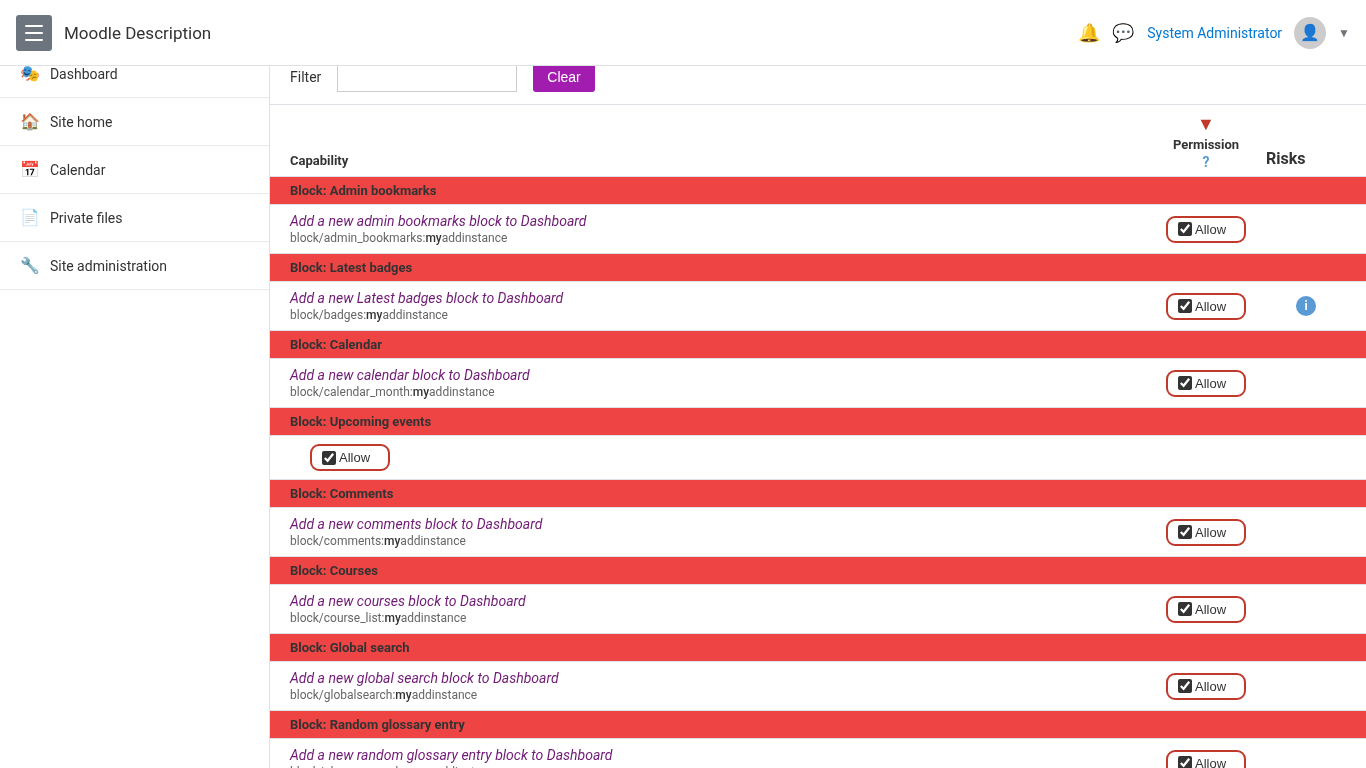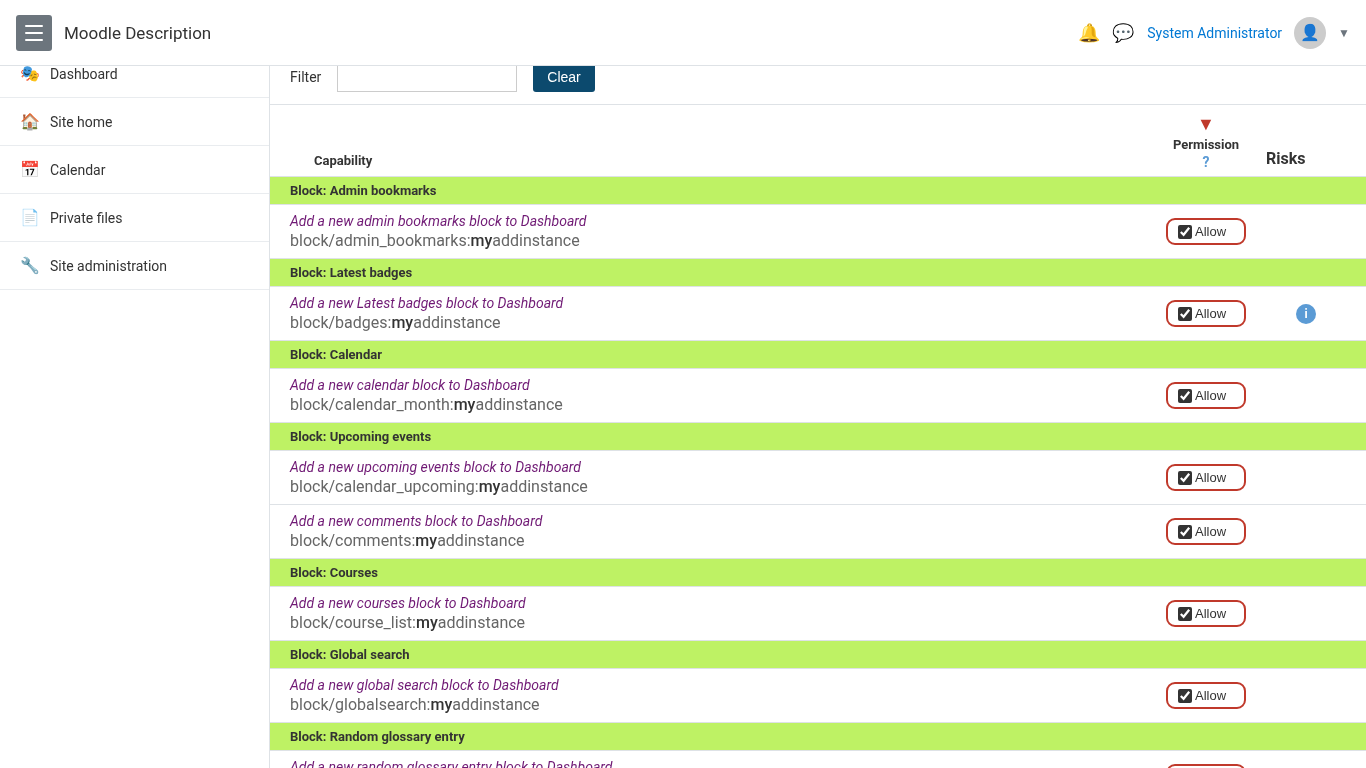--- a/index.html
+++ b/index.html
@@ -76,65 +76,65 @@
     }
     .filter-label { font-size: 14px; color: #333; }
     .filter-input {
       border: 1px solid #ccc;
       padding: 4px 8px;
       font-size: 14px;
       width: 180px;
       height: 30px;
     }
     .filter-clear-btn {
-      background: #0c4a6e;
+      background: #a21caf;
       color: #fff;
       border: none;
       padding: 4px 14px;
       height: 30px;
       font-size: 14px;
       cursor: pointer;
       border-radius: 3px;
     }
 
     
     .table-header {
       display: flex; align-items: flex-end;
       padding: 8px 20px 6px 20px;
       border-bottom: 1px solid #dee2e6;
       background: #fff;
     }
-    .col-capability { flex: 1; font-weight: 700; font-size: 13px; color: #333; padding-bottom: 2px; margin-left: 24px; }
+    .col-capability { flex: 1; font-weight: 700; font-size: 13px; color: #333; padding-bottom: 2px; }
     .col-permission {
       width: 120px; text-align: center;
       font-weight: 700; font-size: 13px; color: #333;
       display: flex; flex-direction: column; align-items: center; gap: 2px;
     }
     .col-risks { width: 80px; font-weight: 700; font-size: 16px; color: #333; padding-bottom: 2px; }
     .arrow-icon { color: #c0392b; font-size: 18px; }
     .help-icon { color: #5b9bd5; font-size: 14px; cursor: pointer; }
 
     
     .block-header {
-      background: #bef264;
+      background: #ef4444;
       padding: 6px 20px;
       font-weight: 700;
       font-size: 13px;
       color: #333;
       border-bottom: 1px solid #dee2e6;
     }
     .capability-row {
       display: flex; align-items: center;
       padding: 8px 20px;
       border-bottom: 1px solid #dee2e6;
       background: #fff;
     }
     .cap-info { flex: 1; }
     .cap-link { color: #701a75; font-size: 14px; text-decoration: none; cursor: pointer; font-style: italic; }
-    .cap-code { font-size: 16px; color: #666; margin-top: 2px; }
+    .cap-code { font-size: 12px; color: #666; margin-top: 2px; }
     .cap-code .highlight { color: #333; font-weight: 500; }
     .col-perm-cell { width: 120px; display: flex; justify-content: center; }
     .col-risk-cell { width: 80px; display: flex; justify-content: center; }
 
     
     .allow-btn {
       display: flex; align-items: center; gap: 3px;
       border: 2px solid #c0392b;
       border-radius: 9px;
       padding: 4px 10px;
@@ -258,29 +258,29 @@
           <div class="col-perm-cell">
             <button class="allow-btn">
               <input type="checkbox" class="allow-checkbox" checked="" style="">
               <span>Allow</span>
             </button>
           </div>
           <div class="col-risk-cell"></div>
         </div>
         <div class="block-header">Block: Upcoming events</div>
         <div class="capability-row">
-          <div class="cap-info"><a class="cap-link" href="#">Add a new upcoming events block to Dashboard</a><div class="cap-code">block/calendar_upcoming:<span class="highlight">my</span>addinstance</div></div>
-          <div class="col-perm-cell">
-            <button class="allow-btn">
-              <input type="checkbox" class="allow-checkbox" checked="" style="">
-              <span>Allow</span>
-            </button>
-          </div>
-          <div class="col-risk-cell"></div>
-        </div>
+          <div class="col-perm-cell">
+            <button class="allow-btn">
+              <input type="checkbox" class="allow-checkbox" checked="" style="">
+              <span>Allow</span>
+            </button>
+          </div>
+          <div class="col-risk-cell"></div>
+        </div>
+        <div class="block-header">Block: Comments</div>
         <div class="capability-row">
           <div class="cap-info"><a class="cap-link" href="#">Add a new comments block to Dashboard</a><div class="cap-code">block/comments:<span class="highlight">my</span>addinstance</div></div>
           <div class="col-perm-cell">
             <button class="allow-btn">
               <input type="checkbox" class="allow-checkbox" checked="" style="">
               <span>Allow</span>
             </button>
           </div>
           <div class="col-risk-cell"></div>
         </div>

